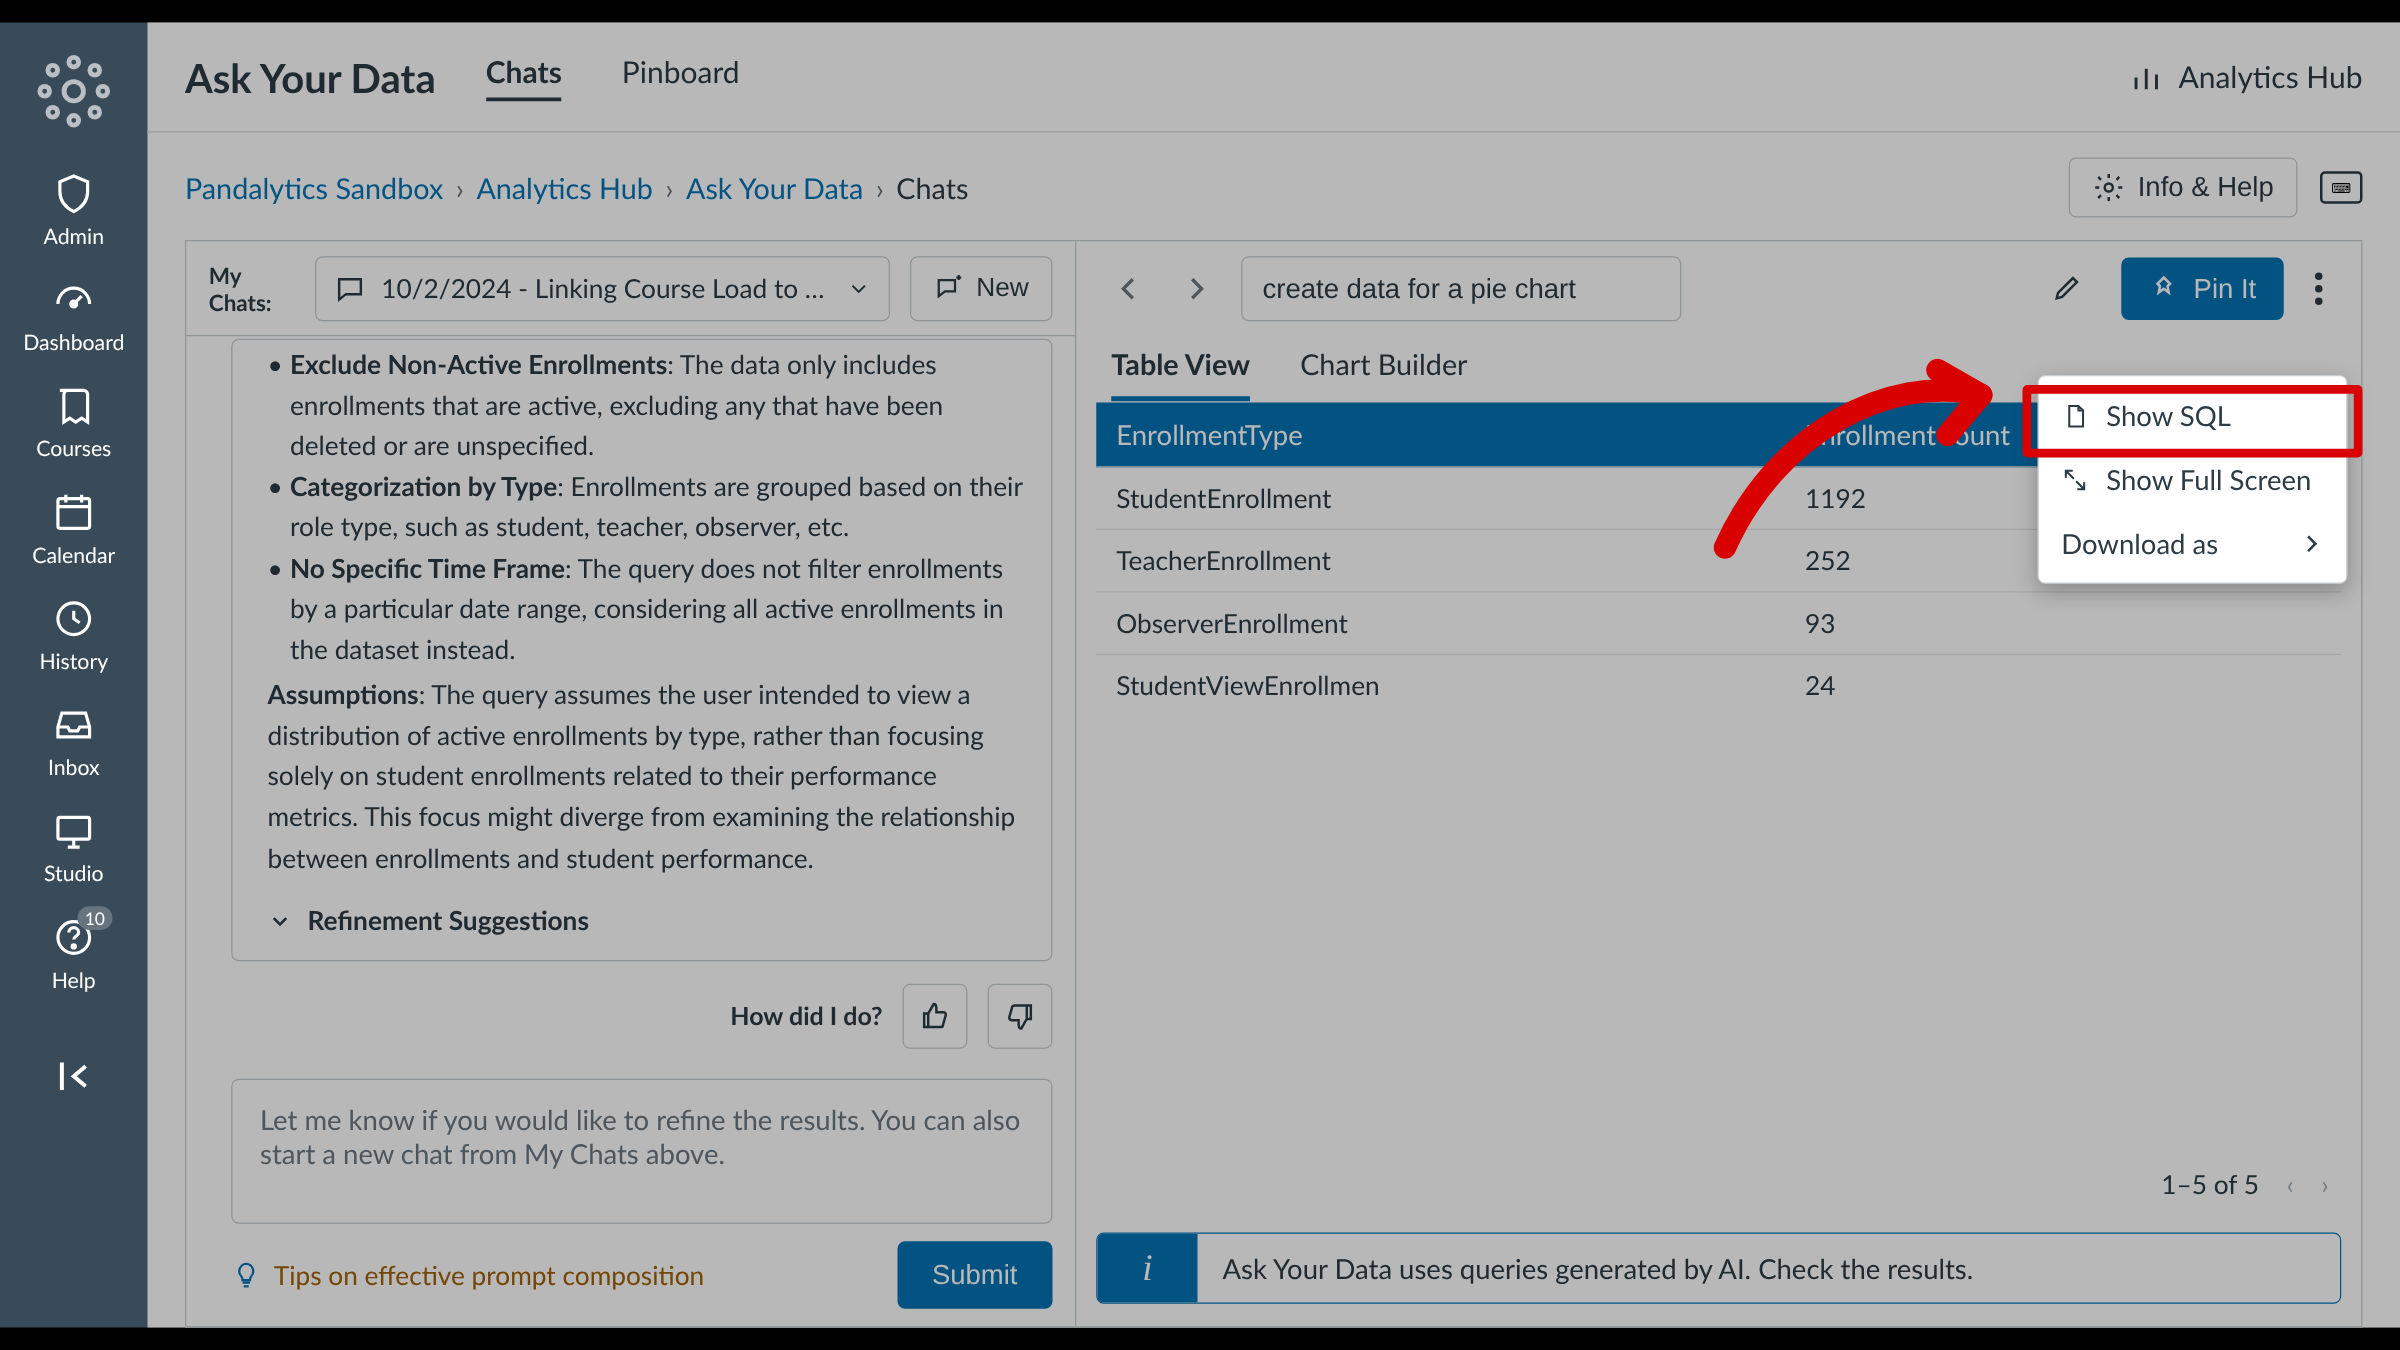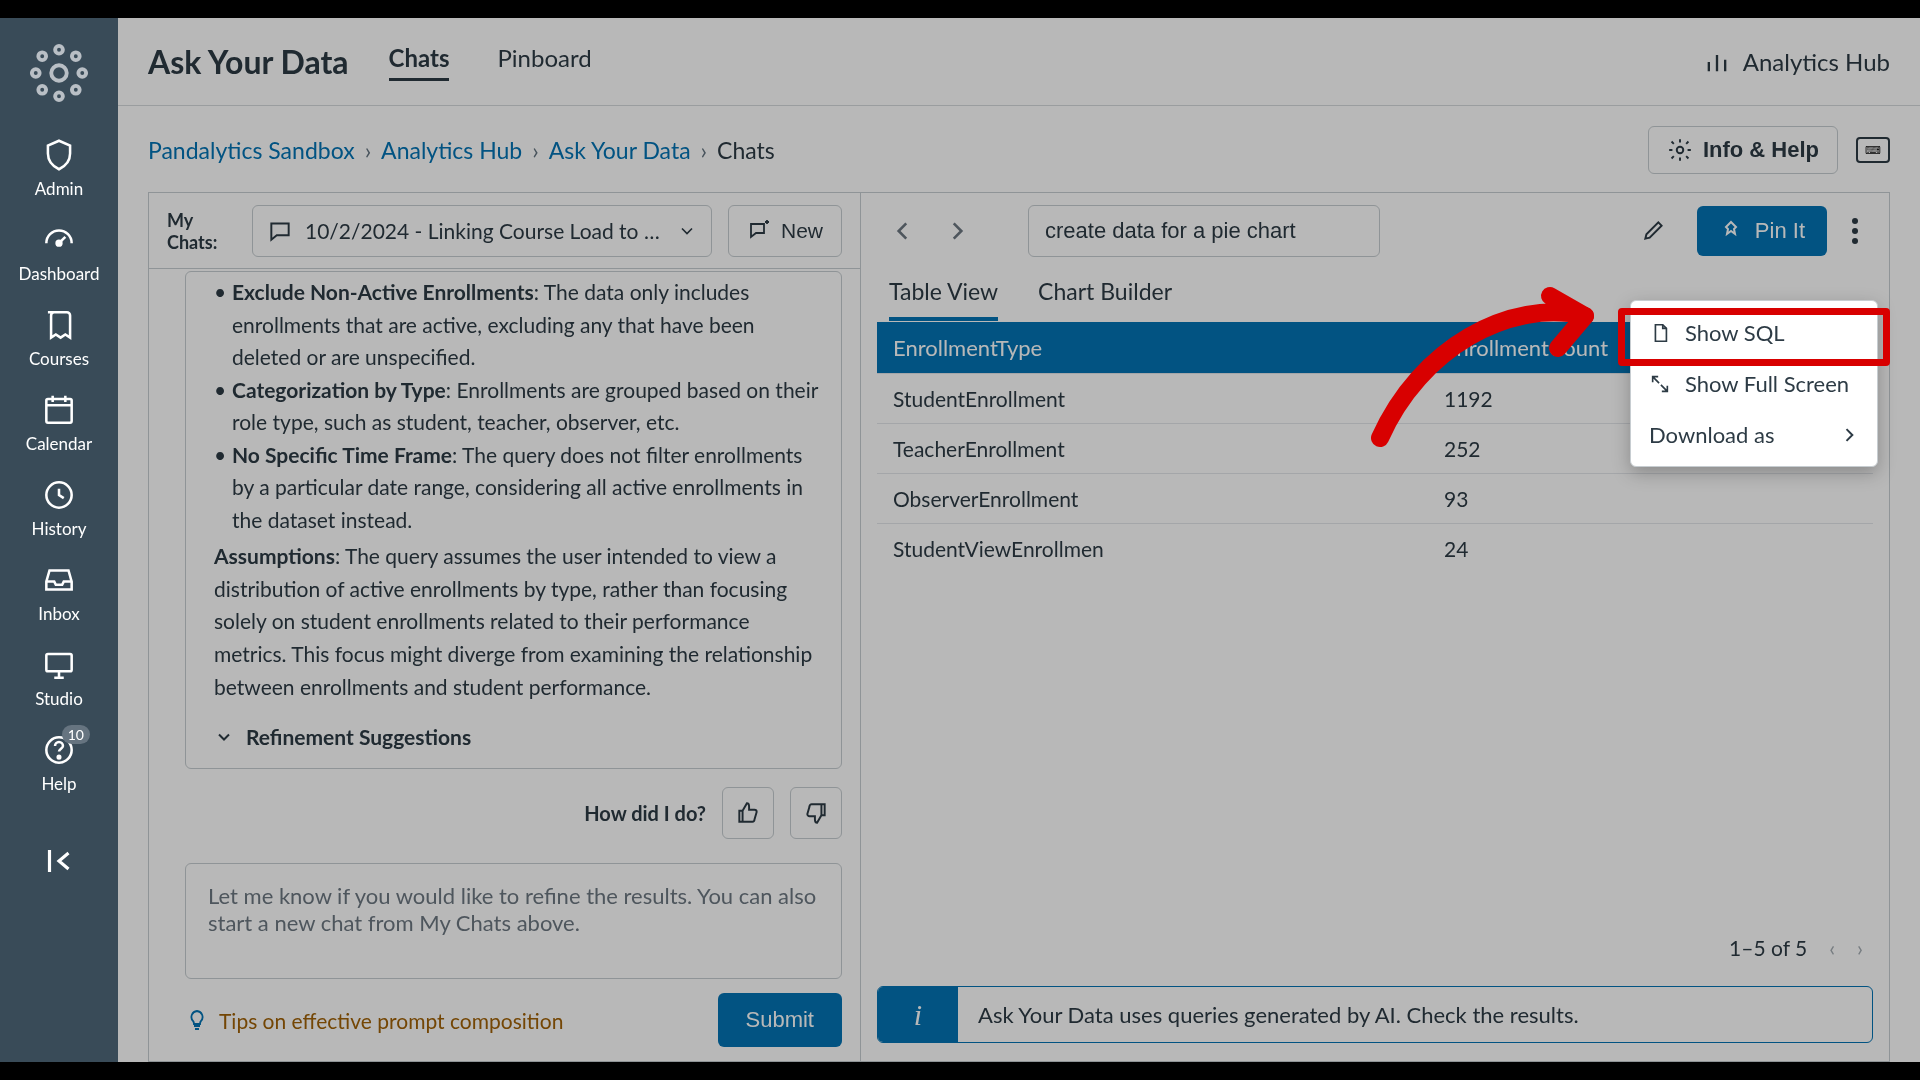--- a/index.html
+++ b/index.html
@@ -23,21 +23,21 @@
   .tab-link.active { font-weight:700; border-bottom:3px solid #2d3b45; }
   .analytics-link { display:flex; align-items:center; gap:12px; font-size:24px; color:#2d3b45; cursor:pointer; }
 
   .content { flex:1; padding: 20px 30px 0 30px; display:flex; flex-direction:column; }
   .crumb-row { display:flex; align-items:center; justify-content:space-between; margin-bottom:18px; }
   .breadcrumb { display:flex; align-items:center; gap:10px; font-size:23px; }
   .breadcrumb a { color:#0374b5; text-decoration:none; }
   .breadcrumb .sep { color:#657480; }
   .breadcrumb .current { color:#2d3b45; }
   .crumb-actions { display:flex; align-items:center; gap:18px; }
-  .info-btn { display:flex; gap:10px; border:1px solid #c7cdd1; border-radius:6px; padding:10px 18px; font-size:22px; color:#2d3b45; cursor:pointer; background:#fff;font-weight:bold; }
+  .info-btn { display:flex; gap:10px; border:1px solid #c7cdd1; border-radius:6px; padding:10px 18px; font-size:22px; color:#2d3b45; cursor:pointer; background:#fff; }
   .kb-icon { width:34px; height:26px; border:2px solid #2d3b45; border-radius:4px; display:flex; align-items:center; justify-content:center; font-size:11px; }
 
   .workspace { flex:1; border:1px solid #c7cdd1; display:flex; min-height:0; }
   .left-pane { width:712px; border-right:1px solid #c7cdd1; display:flex; flex-direction:column; }
   .mychats-row { height:76px; border-bottom:1px solid #c7cdd1; display:flex; align-items:center; padding:0 18px; gap:16px; }
   .mychats-label { font-size:18px; font-weight:700; color:#2d3b45; }
   .chat-select { flex:0 0 auto; width:460px; height:52px; border:1px solid #c7cdd1; border-radius:6px; display:flex; align-items:center; padding:0 14px; gap:12px; color:#2d3b45; font-size:21px; cursor:pointer; background:#fff; }
   .chat-select .txt { flex:1; white-space:nowrap; overflow:hidden; text-overflow:ellipsis; }
   .new-btn { height:52px; border:1px solid #c7cdd1; border-radius:6px; display:flex; align-items:center; gap:10px; padding:0 18px; font-size:21px; color:#2d3b45; cursor:pointer; background:#fff; }
 
@@ -52,29 +52,29 @@
   .thumb-btn { width:52px; height:52px; border:1px solid #c7cdd1; border-radius:6px; display:flex; align-items:center; justify-content:center; cursor:pointer; background:#fff; color:#2d3b45; }
   .input-box { border:1px solid #c7cdd1; border-radius:6px; min-height:116px; padding:18px 22px; font-size:22px; color:#6d7882; margin:0 18px 14px 36px; }
   .bottom-row { display:flex; align-items:center; justify-content:space-between; padding:0 18px 14px 36px; }
   .tips { display:flex; align-items:center; gap:10px; color:#a16207; font-size:21px; cursor:pointer; }
   .submit-btn { background:#0374b5; color:#fff; font-size:22px; padding:14px 28px; border:none; border-radius:6px; cursor:pointer; }
 
   .right-pane { flex:1; display:flex; flex-direction:column; }
   .rp-top { height:76px; display:flex; align-items:center; padding:0 24px; gap:18px; }
   .arrow-btn { width:36px; height:36px; display:flex; align-items:center; justify-content:center; color:#6d7882; cursor:pointer; }
   .query-input { flex:1; height:52px; border:1px solid #c7cdd1; border-radius:6px; padding:0 46px 0 16px; font-size:22px; color:#2d3b45; }
-  .query-wrap { position:relative; flex:1;margin-left:35px; }
+  .query-wrap { position:relative; flex:1; }
   .pencil { position:absolute; right:12px; top:12px; color:#2d3b45; }
   .pin-btn { background:#0374b5; color:#fff; display:flex; align-items:center; gap:12px; font-size:22px; padding:12px 22px; border:none; border-radius:6px; cursor:pointer; }
   .kebab { width:20px; display:flex; flex-direction:column; align-items:center; gap:4px; cursor:pointer; }
   .kebab span { width:6px; height:6px; background:#2d3b45; border-radius:50%; }
 
   .view-tabs { display:flex; gap:40px; padding:8px 28px 0 28px; font-size:23px; color:#2d3b45; border-bottom:1px solid rgba(0,0,0,0); }
   .view-tab { padding-bottom:12px; cursor:pointer; }
-  .view-tab.active { font-weight:400; border-bottom:4px solid #0374b5; }
+  .view-tab.active { font-weight:700; border-bottom:4px solid #0374b5; }
 
   .table-wrap { flex:1; display:flex; flex-direction:column; padding:0 16px; }
   .data-table { width:100%; border-collapse:collapse; }
   .data-table th { background:#0374b5; color:#fff; text-align:left; font-weight:400; font-size:22px; padding:12px 16px; }
   .data-table td { font-size:21px; color:#2d3b45; padding:12px 16px; border-top:1px solid #e3e7ea; }
   .table-wrap .spacer { flex:1; }
   .pager { display:flex; align-items:center; justify-content:flex-end; gap:22px; padding:12px 10px; font-size:21px; color:#2d3b45; }
   .pager .pgbtn { color:#a5adb3; cursor:default; }
 
   .info-banner { margin:14px 16px 18px 16px; border:1px solid #0374b5; border-radius:6px; display:flex; align-items:stretch; overflow:hidden; }

